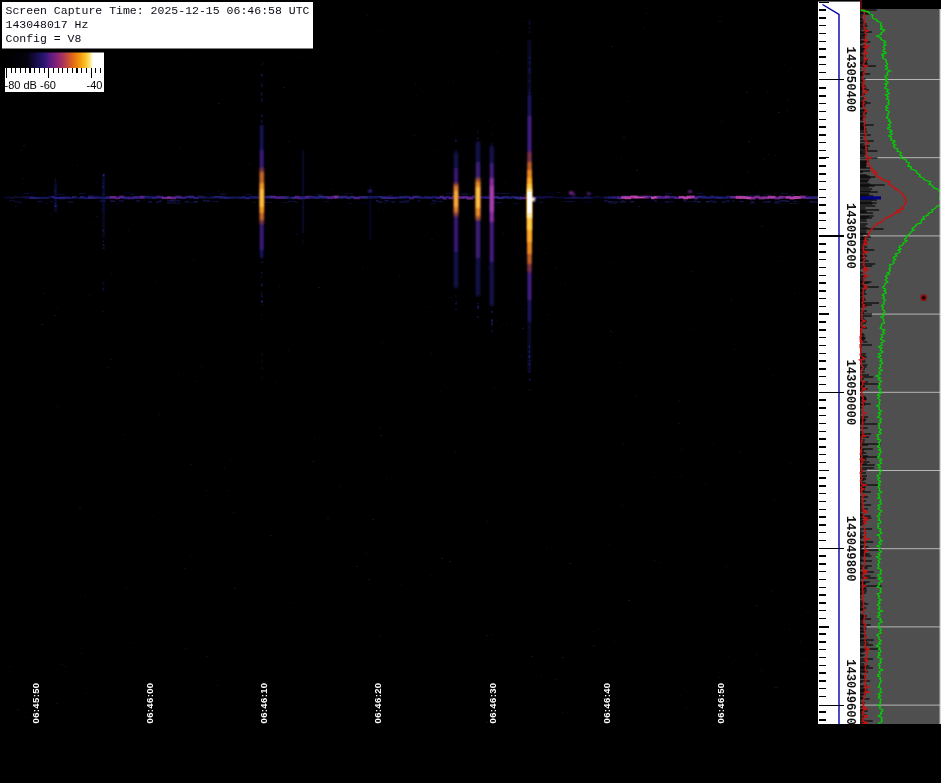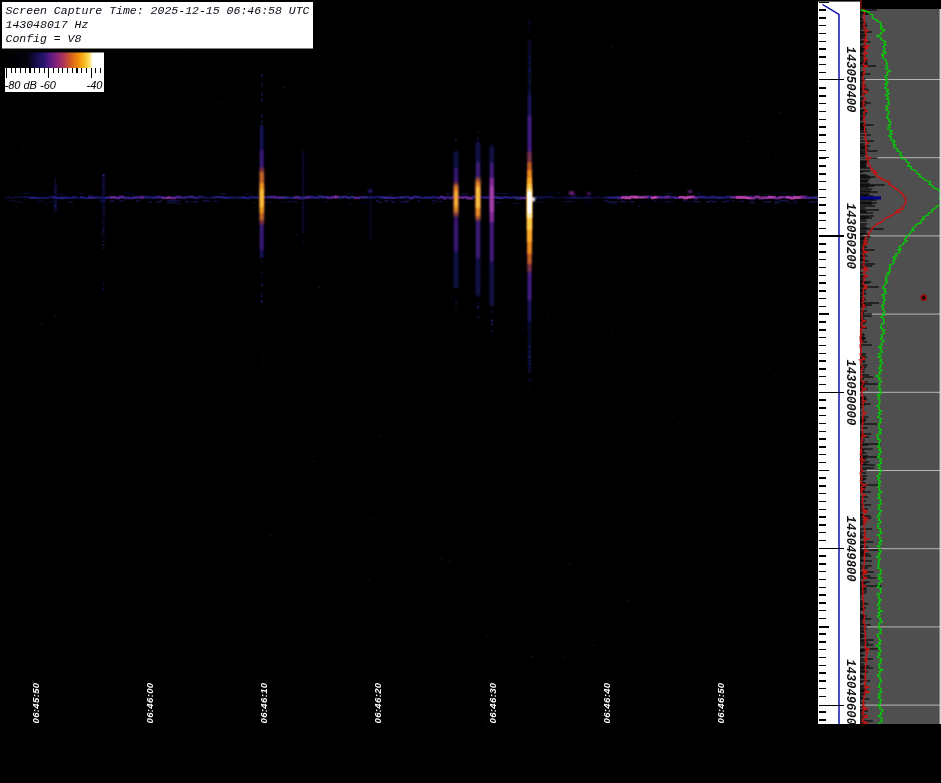--- a/index.html
+++ b/index.html
@@ -1,14 +1,14 @@
 <!DOCTYPE html>
 <html><head><meta charset="utf-8"><style>
 html,body{margin:0;padding:0;background:#000;}
-#c{position:relative;width:941px;height:724px;overflow:hidden;font-style:italic;}
+#c{position:relative;width:941px;height:724px;overflow:hidden;}
 </style></head><body>
 <div id="c"><svg xmlns="http://www.w3.org/2000/svg" width="941" height="783" viewBox="0 0 941 783">
       <defs>
         <filter id="b04" x="-50%" y="-50%" width="200%" height="200%">
           <feGaussianBlur stdDeviation="0.45"></feGaussianBlur>
         </filter>
         <filter id="b06" x="-5%" y="-50%" width="110%" height="200%">
           <feGaussianBlur stdDeviation="0.55"></feGaussianBlur>
         </filter>
         <filter id="b08" x="-80%" y="-30%" width="260%" height="160%">

